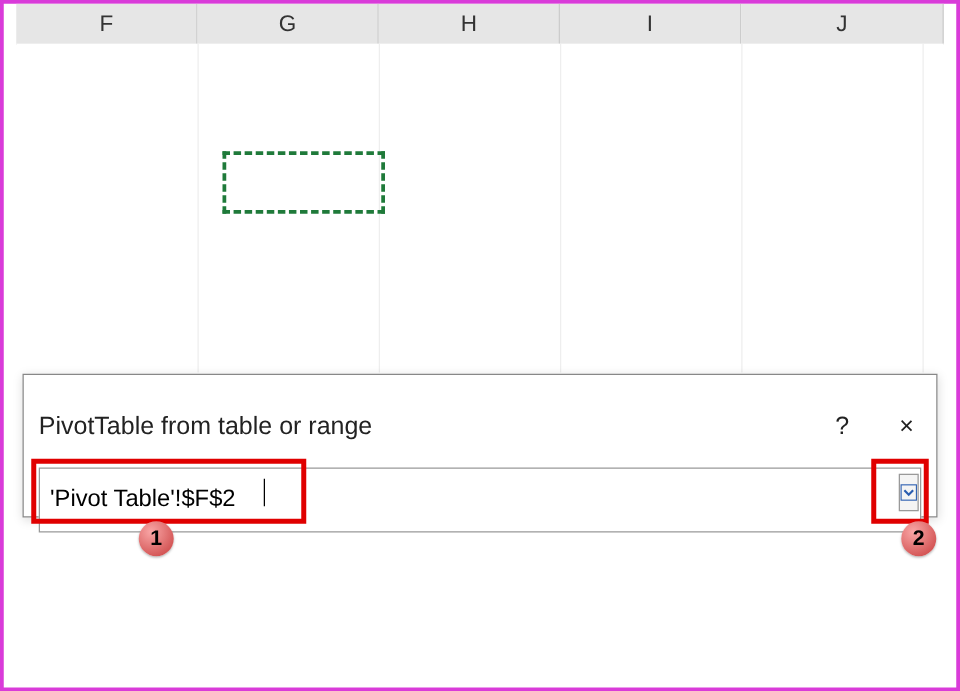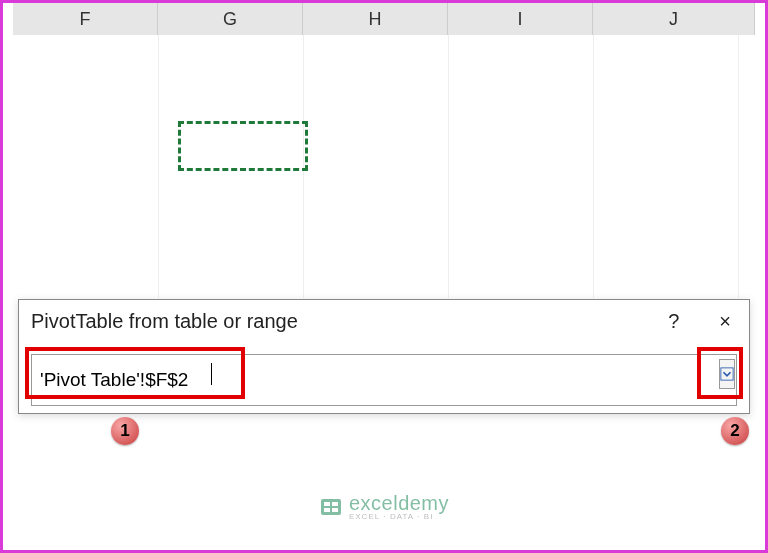--- a/index.html
+++ b/index.html
@@ -30,21 +30,21 @@
   .grid-body .vline {
     position: absolute; top: 0; bottom: 0; width: 1px; background: #eee;
   }
   .marquee {
     position: absolute; left: 165px; top: 86px; width: 130px; height: 50px;
     border: 3px dashed #1f7a3a; background: transparent;
   }
   .dialog {
     position: absolute; left: 15px; right: 15px; top: 296px; height: 115px;
     background: #fff; border: 1px solid #888; box-shadow: 0 2px 8px rgba(0,0,0,0.15);
-    padding: 4px 12px 12px 12px;
+    padding: 24px 12px 12px 12px;
   }
   .dialog-header {
     display: flex; align-items: center; justify-content: space-between;
     height: 34px;
   }
   .dialog-title { font-size: 20px; color: #222; }
   .dialog-controls { display: flex; gap: 28px; align-items: center; }
   .help-btn, .close-btn {
     font-size: 20px; color: #222; cursor: pointer; user-select: none;
     padding: 0 6px;
@@ -138,27 +138,14 @@
             <path d="M4 6 L8 10 L12 6" fill="none" stroke="#2a5db0" stroke-width="2"></path>
           </svg>
         </div>
       </div>
     </div>
   </div>
 
   <div class="callout callout-1">1</div>
   <div class="callout callout-2">2</div>
 
-  <div class="watermark">
-    <svg class="wm-logo" viewBox="0 0 24 24">
-      <rect x="2" y="4" width="20" height="16" rx="2" fill="#1f8a5a"></rect>
-      <rect x="5" y="7" width="6" height="4" fill="#fff"></rect>
-      <rect x="13" y="7" width="6" height="4" fill="#fff"></rect>
-      <rect x="5" y="13" width="6" height="4" fill="#fff"></rect>
-      <rect x="13" y="13" width="6" height="4" fill="#fff"></rect>
-    </svg>
-    <div class="wm-text">
-      <span class="wm-main">exceldemy</span>
-      <span class="wm-sub">EXCEL · DATA · BI</span>
-    </div>
-  </div>
 
 </div>
 
 </body></html>

